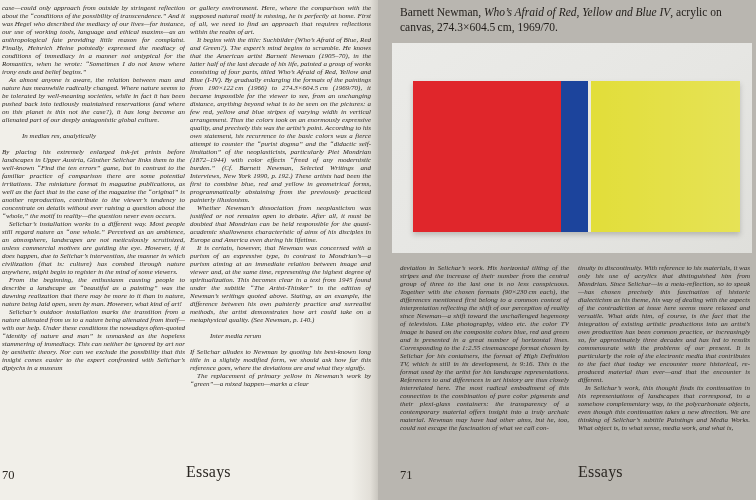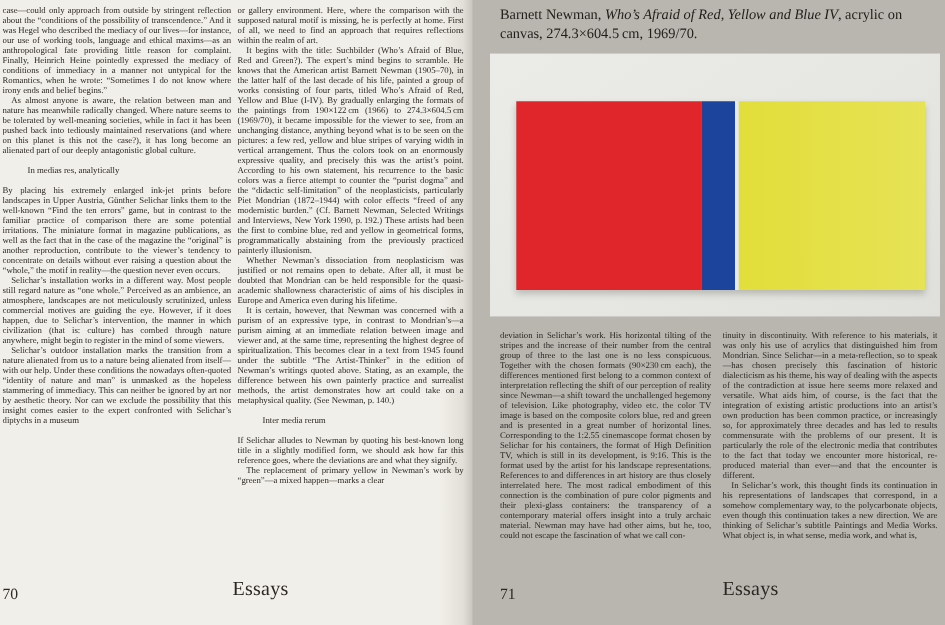--- a/index.html
+++ b/index.html
@@ -1,21 +1,21 @@
 <!DOCTYPE html>
 <html><head>
 <meta charset="utf-8">
 <style>
   html,body{margin:0;padding:0;background:#b9b6b0;}
   #spread{position:relative;width:756px;height:500px;overflow:hidden;
     font-family:"Liberation Serif","DejaVu Serif",serif;color:#2b2722;}
   .page{position:absolute;top:0;height:500px;width:378px;}
   .page.left{left:0;background:linear-gradient(to right,#f1efe9 0%,#f1efe9 93%,#e2dfd8 98%,#c9c6bf 100%);}
   .page.right{left:378px;background:linear-gradient(to right,#bab7b1 0%,#ddtat 0%,#ddd9d3 1.5%,#ecebe5 5%,#f1efe9 9%,#f1efe9 97%,#dcd9d2 100%);}
-  .col{position:absolute;overflow:hidden;text-align:justify;}
+  .col{position:absolute;overflow:hidden;text-align:justify;font-style:italic;}
   .col p{margin:0;font-size:7px;line-height:8px;}
   .col p.indent{text-indent:7px;}
   .col p.heading{margin:8px 0;padding-left:20px;}
   .left-col1{left:2px;top:4px;width:183px;height:460px;}
   .left-col2{left:190px;top:4px;width:181px;height:460px;}
   .right-col1{left:22px;top:264px;width:169px;height:197px;}
   .right-col2{left:200px;top:264px;width:172px;height:197px;}
   .caption{position:absolute;left:22px;top:5px;width:336px;margin:0;
     font-size:11.5px;line-height:14.5px;color:#211d19;}
   .caption .it{font-style:italic;}
@@ -42,20 +42,21 @@
 
 <div id="spread">
 
   <section class="page left">
     <div class="col left-col1">
         <p class="">case—could only approach from outside by stringent reflection about the “conditions of the possibility of transcendence.” And it was Hegel who described the mediacy of our lives—for instance, our use of working tools, language and ethical maxims—as an anthropological fate providing little reason for complaint. Finally, Heinrich Heine pointedly expressed the mediacy of conditions of immediacy in a manner not untypical for the Romantics, when he wrote: “Sometimes I do not know where irony ends and belief begins.”</p>
         <p class=" indent">As almost anyone is aware, the relation between man and nature has meanwhile radically changed. Where nature seems to be tolerated by well-meaning societies, while in fact it has been pushed back into tediously maintained reservations (and where on this planet is this not the case?), it has long become an alienated part of our deeply antagonistic global culture.</p>
         <p class="heading">In medias res, analytically</p>
         <p class="">By placing his extremely enlarged ink-jet prints before landscapes in Upper Austria, Günther Selichar links them to the well-known “Find the ten errors” game, but in contrast to the familiar practice of comparison there are some potential irritations. The miniature format in magazine publications, as well as the fact that in the case of the magazine the “original” is another reproduction, contribute to the viewer’s tendency to concentrate on details without ever raising a question about the “whole,” the motif in reality—the question never even occurs.</p>
         <p class=" indent">Selichar’s installation works in a different way. Most people still regard nature as “one whole.” Perceived as an ambience, an atmosphere, landscapes are not meticulously scrutinized, unless commercial motives are guiding the eye. However, if it does happen, due to Selichar’s intervention, the manner in which civilization (that is: culture) has combed through nature anywhere, might begin to register in the mind of some viewers.</p>
+        <p class=" indent">From the beginning, the enthusiasm causing people to describe a landscape as “beautiful as a painting” was the dawning realization that there may be more to it than in nature, nature being laid open, seen by man. However, what kind of art!</p>
         <p class=" indent">Selichar’s outdoor installation marks the transition from a nature alienated from us to a nature being alienated from itself—with our help. Under these conditions the nowadays often-quoted “identity of nature and man” is unmasked as the hopeless stammering of immediacy. This can neither be ignored by art nor by aesthetic theory. Nor can we exclude the possibility that this insight comes easier to the expert confronted with Selichar’s diptychs in a museum</p>
       </div>
     <div class="col left-col2">
         <p class="">or gallery environment. Here, where the comparison with the supposed natural motif is missing, he is perfectly at home. First of all, we need to find an approach that requires reflections within the realm of art.</p>
         <p class=" indent">It begins with the title: Suchbilder (Who’s Afraid of Blue, Red and Green?). The expert’s mind begins to scramble. He knows that the American artist Barnett Newman (1905–70), in the latter half of the last decade of his life, painted a group of works consisting of four parts, titled Who’s Afraid of Red, Yellow and Blue (I-IV). By gradually enlarging the formats of the paintings from 190×122 cm (1966) to 274.3×604.5 cm (1969/70), it became impossible for the viewer to see, from an unchanging distance, anything beyond what is to be seen on the pictures: a few red, yellow and blue stripes of varying width in vertical arrangement. Thus the colors took on an enormously expressive quality, and precisely this was the artist’s point. According to his own statement, his recurrence to the basic colors was a fierce attempt to counter the “purist dogma” and the “didactic self-limitation” of the neoplasticists, particularly Piet Mondrian (1872–1944) with color effects “freed of any modernistic burden.” (Cf. Barnett Newman, Selected Writings and Interviews, New York 1990, p. 192.) These artists had been the first to combine blue, red and yellow in geometrical forms, programmatically abstaining from the previously practiced painterly illusionism.</p>
         <p class=" indent">Whether Newman’s dissociation from neoplasticism was justified or not remains open to debate. After all, it must be doubted that Mondrian can be held responsible for the quasi-academic shallowness characteristic of aims of his disciples in Europe and America even during his lifetime.</p>
         <p class=" indent">It is certain, however, that Newman was concerned with a purism of an expressive type, in contrast to Mondrian’s—a purism aiming at an immediate relation between image and viewer and, at the same time, representing the highest degree of spiritualization. This becomes clear in a text from 1945 found under the subtitle “The Artist-Thinker” in the edition of Newman’s writings quoted above. Stating, as an example, the difference between his own painterly practice and surrealist methods, the artist demonstrates how art could take on a metaphysical quality. (See Newman, p. 140.)</p>
         <p class="heading">Inter media rerum</p>
         <p class="">If Selichar alludes to Newman by quoting his best-known long title in a slightly modified form, we should ask how far this reference goes, where the deviations are and what they signify.</p>
         <p class=" indent">The replacement of primary yellow in Newman’s work by “green”—a mixed happen—marks a clear</p>

